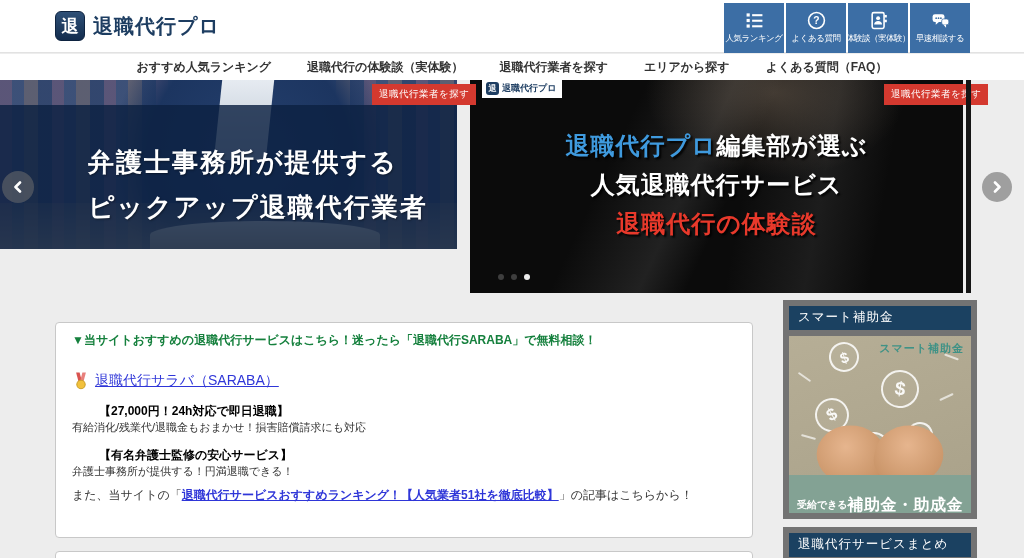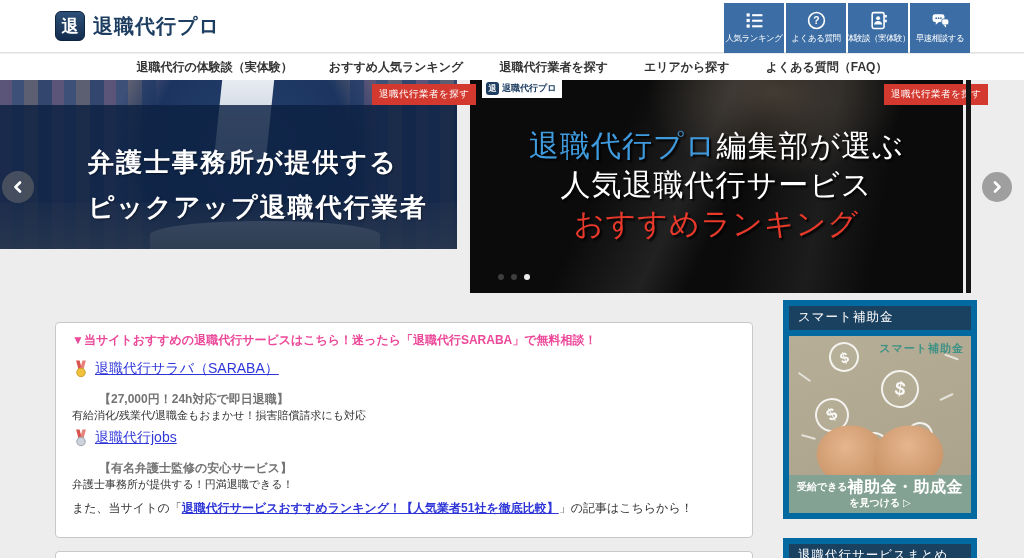--- a/index.html
+++ b/index.html
@@ -31,64 +31,64 @@
   .sl-book{position:absolute;left:150px;bottom:0;width:230px;height:28px;border-radius:50% 50% 0 0;background:linear-gradient(#f2ecdc,#cdbf9f)}
   .sl-overlay{position:absolute;left:0;top:25px;width:100%;height:160px;background:rgba(12,33,66,.82);display:flex;flex-direction:column;justify-content:center;padding-left:88px;gap:10px}
   .sl-line{color:#fff;font-size:26px;font-weight:bold;letter-spacing:2px;text-shadow:1px 1px 2px rgba(0,0,0,.4)}
 
   .slide-right{position:absolute;left:470px;top:0;width:493px;height:213px;background:#0b0b0b;overflow:hidden;cursor:pointer}
   .sr-suit{position:absolute;inset:0;background:radial-gradient(ellipse at 62% 6%,rgba(145,125,105,.4),transparent 30%),linear-gradient(115deg,rgba(0,0,0,0) 30%,rgba(75,75,75,.35) 45%,rgba(0,0,0,0) 53%),linear-gradient(100deg,rgba(0,0,0,0) 55%,rgba(55,55,55,.4) 70%,rgba(0,0,0,0) 82%)}
   .sr-badge{position:absolute;left:12px;top:0;background:#fff;display:flex;align-items:center;gap:3px;padding:2px 6px 3px 4px;cursor:pointer}
   .sr-badge .mini{width:13px;height:13px;border-radius:3px;background:#1d3d61;color:#fff;font-size:8px;font-weight:bold;display:flex;align-items:center;justify-content:center}
   .sr-badge .mtxt{font-size:9px;font-weight:bold;color:#1d3d61}
   .sr-text{position:absolute;top:46px;left:0;width:100%;text-align:center}
-  .sr-l{font-size:30px;font-weight:normal;line-height:39px;letter-spacing:1px;text-shadow:2px 2px 2px rgba(0,0,0,.9)}
+  .sr-l{font-size:24px;font-weight:bold;line-height:39px;letter-spacing:1px;text-shadow:2px 2px 2px rgba(0,0,0,.9)}
   .sr-blue{color:#3f9ade}.sr-white{color:#fff}.sr-red{color:#e8392b}
   .sr-dots{position:absolute;left:28px;bottom:13px;display:flex;gap:7px}
   .dot{width:6px;height:6px;border-radius:50%;background:#3e3e3e;cursor:pointer}
   .dot.active{background:#ececec}
 
   .find-btn{position:absolute;background:#d4392f;color:#fff;font-size:9.5px;padding:4px 7px;cursor:pointer;letter-spacing:.5px;white-space:nowrap}
   #find1{left:372px;top:4px}
   #find2{left:884px;top:4px}
   .next-sliver{position:absolute;left:966px;top:0;width:5px;height:213px;background:#151515}
 
   .arrow{position:absolute;border-radius:50%;display:flex;align-items:center;justify-content:center;cursor:pointer}
   .arrow svg{width:12px;height:12px;display:block}
   .arrow-left{left:2px;top:91px;width:32px;height:32px;background:rgba(110,110,110,.55)}
   .arrow-right{left:982px;top:92px;width:30px;height:30px;background:#9f9f9f}
 
   
   .rec-box{position:absolute;left:55px;top:322px;width:698px;height:216px;background:#fff;border:1px solid #c8c8c8;border-radius:4px;padding:9px 16px 6px;overflow:hidden}
-  .rec-intro{font-size:12px;font-weight:bold;color:#ec4899;margin-bottom:11px}
+  .rec-intro{font-size:12px;font-weight:bold;color:#15803d;margin-bottom:23px}
   .rec-item{margin-bottom:7px}
   .rec-head{display:flex;align-items:center;gap:7px;margin-left:2px;margin-bottom:2px}
   .rec-head svg{width:14px;height:18px;flex:none}
   .rec-link{font-size:14px;font-weight:normal;color:#2f36d8;text-decoration:underline;cursor:pointer}
-  .rec-hl{font-size:12px;font-weight:bold;color:#737373;margin:14px 0 2px 27px;line-height:14px}
+  .rec-hl{font-size:12px;font-weight:bold;color:#000000;margin:14px 0 2px 27px;line-height:14px}
   .rec-desc{font-size:11px;color:#333;line-height:14px}
   .rec-foot{font-size:12px;color:#333;margin-top:9px}
   .flink{color:#2f36d8;text-decoration:underline;cursor:pointer;font-weight:bold}
   .ribbon1{fill:#d9534f}.ribbon2{fill:#e8807c}
   .m-gold{fill:#f2c13c;stroke:#caa02a}.m-silver{fill:#ccd3da;stroke:#9aa4ae}.m-bronze{fill:#cf8c4e;stroke:#a96a32}
 
   .box2{position:absolute;left:55px;top:551px;width:698px;height:12px;background:#fff;border:1px solid #c8c8c8;border-radius:4px 4px 0 0}
 
   
   .sidebar{position:absolute;left:783px;top:300px;width:194px}
-  .sb-card{background:#0369a1;padding:6px;margin-bottom:19px}
+  .sb-card{background:#737373;padding:6px;margin-bottom:8px}
   .sb-bar{background:#1b4161;color:#fff;font-size:12.5px;padding:3px 9px 4px;letter-spacing:1px}
   .sb-ad{position:relative;margin-top:6px;height:177px;background:linear-gradient(160deg,#b6ae96,#a9a189);overflow:hidden;cursor:pointer}
   .ad-brand{position:absolute;top:5px;right:7px;font-size:11px;font-weight:bold;color:#3f9286;letter-spacing:1px}
   .coin{position:absolute;border:2px solid rgba(255,255,255,.85);border-radius:50%;color:rgba(255,255,255,.92);display:flex;align-items:center;justify-content:center;font-weight:bold;background:rgba(255,255,255,.05)}
   .sline{position:absolute;width:15px;height:2px;background:rgba(255,255,255,.65);border-radius:2px}
   .hand{position:absolute;background:radial-gradient(circle at 45% 35%,#e6b58e,#c08a5c)}
   .hand-l{left:28px;bottom:28px;width:68px;height:60px;border-radius:50% 60% 40% 60%;transform:rotate(-12deg)}
   .hand-r{right:28px;bottom:28px;width:68px;height:60px;border-radius:60% 50% 60% 40%;transform:rotate(12deg)}
-  .ad-band{position:absolute;left:0;bottom:0;width:100%;height:38px;background:#83a294;color:#fff;text-align:center;padding-top:2px;line-height:19px}
+  .ad-band{position:absolute;left:0;bottom:0;width:100%;height:38px;background:#83a294;color:#fff;text-align:center;padding-top:20px;line-height:19px}
   .band-sm{font-size:10px;font-weight:bold;vertical-align:2px}
   .band-big{font-size:16px;font-weight:bold;letter-spacing:.5px}
   .band-l2{font-size:10px;font-weight:bold;line-height:13px}
 </style>
 </head>
 <body>
 
 <div class="page">
 
   <div class="site-header">
@@ -142,22 +142,22 @@
               <rect x="13.5" y="10" width="9" height="7.5" rx="2.5" fill="#fff" stroke="#3c6ea5" stroke-width="1"></rect>
               <polygon points="19,17 19,21 15.5,17" fill="#fff"></polygon>
             </svg>
         </span>
         <span class="lbl">早速相談する</span>
       </div>
     </div>
   </div>
 
   <div class="global-nav">
+    <span class="nav-item">おすすめ人気ランキング</span>
     <span class="nav-item">退職代行の体験談（実体験）</span>
-    <span class="nav-item">おすすめ人気ランキング</span>
     <span class="nav-item">退職代行業者を探す</span>
     <span class="nav-item">エリアから探す</span>
     <span class="nav-item">よくある質問（FAQ）</span>
   </div>
 
   <div class="carousel">
 
     <div class="slide-left">
       <div class="sl-books"></div>
       <div class="sl-figure"></div>
@@ -172,21 +172,21 @@
 
     <div class="slide-right">
       <div class="sr-suit"></div>
       <div class="sr-badge">
         <span class="mini">退</span>
         <span class="mtxt">退職代行プロ</span>
       </div>
       <div class="sr-text">
         <div class="sr-l"><span class="sr-blue">退職代行プロ</span><span class="sr-white">編集部が選ぶ</span></div>
         <div class="sr-l sr-white">人気退職代行サービス</div>
-        <div class="sr-l sr-red">おすすめランキング</div>
+        <div class="sr-l sr-red">退職代行の体験談</div>
       </div>
       <div class="sr-dots">
         <span class="dot"></span>
         <span class="dot"></span>
         <span class="dot active"></span>
       </div>
     </div>
 
     <div class="find-btn" id="find1">退職代行業者を探す</div>
     <div class="find-btn" id="find2">退職代行業者を探す</div>
@@ -219,28 +219,20 @@
             <polygon class="ribbon2" points="17,0 12,0 8.5,13 13.5,13"></polygon>
             <circle class="m-gold" cx="10" cy="17" r="6" stroke-width="1.5"></circle>
           </svg>
         <span class="rec-link">退職代行サラバ（SARABA）</span>
       </div>
       <div class="rec-hl">【27,000円！24h対応で即日退職】</div>
       <div class="rec-desc">有給消化/残業代/退職金もおまかせ！損害賠償請求にも対応</div>
     </div>
 
     <div class="rec-item">
-      <div class="rec-head">
-        <svg viewBox="0 0 20 24">
-            <polygon class="ribbon1" points="3,0 8,0 11.5,13 6.5,13"></polygon>
-            <polygon class="ribbon2" points="17,0 12,0 8.5,13 13.5,13"></polygon>
-            <circle class="m-silver" cx="10" cy="17" r="6" stroke-width="1.5"></circle>
-          </svg>
-        <span class="rec-link">退職代行jobs</span>
-      </div>
       <div class="rec-hl">【有名弁護士監修の安心サービス】</div>
       <div class="rec-desc">弁護士事務所が提供する！円満退職できる！</div>
     </div>
 
 
     <div class="rec-foot"><span>また、当サイトの「</span><span class="flink">退職代行サービスおすすめランキング！【人気業者51社を徹底比較】</span><span>」の記事はこちらから！</span></div>
   </div>
 
   <div class="box2"></div>
 

